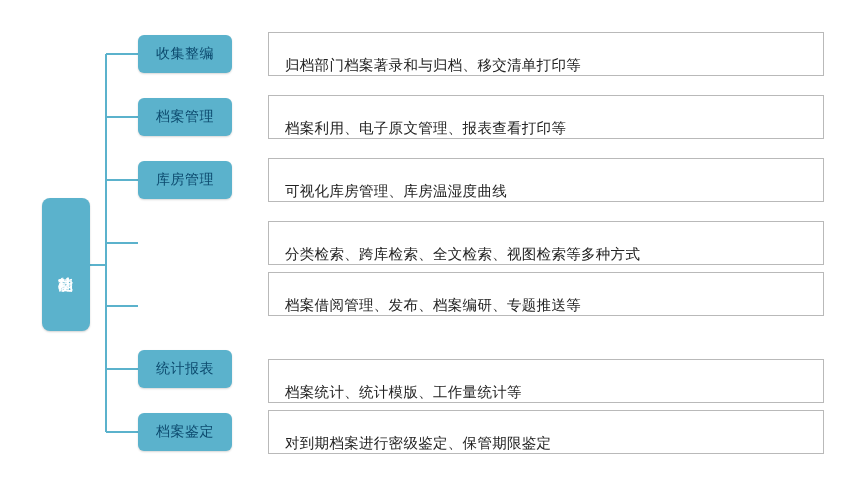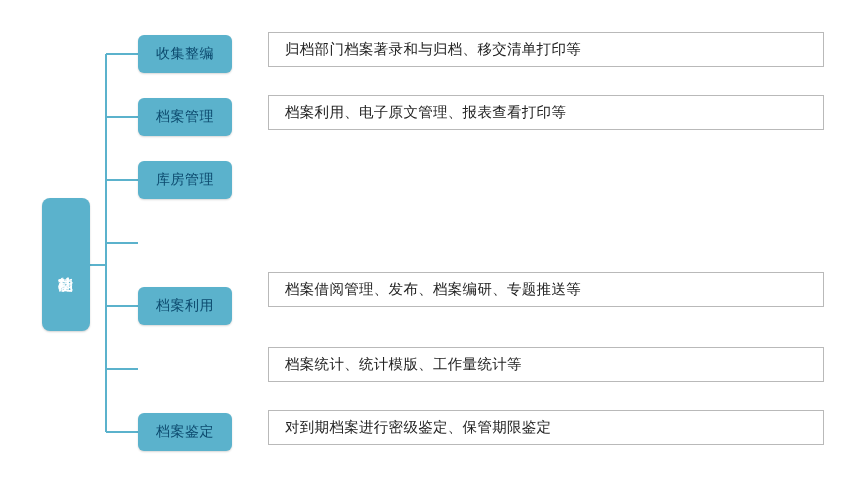--- a/index.html
+++ b/index.html
@@ -70,26 +70,26 @@
     font-size: 14px;
     letter-spacing: 0.5px;
     white-space: nowrap;
   }
 
   
   .desc {
     position: absolute;
     left: 268px;
     width: 556px;
-    height: 35px;
+    height: 44px;
     background: #ffffff;
     border: 1px solid #b9b9b9;
     box-sizing: border-box;
     display: flex;
-    align-items: center;
+    align-items: flex-end;
   }
   .desc-label {
     color: #222222;
     font-size: 14.5px;
     letter-spacing: 0.3px;
     padding-left: 16px;
     white-space: nowrap;
   }
 </style>
 </head>
@@ -126,30 +126,36 @@
   <div class="chip" style="top:98px">
     <span class="chip-label">档案管理</span>
   </div>
   <div class="desc" style="top:95px">
     <span class="desc-label">档案利用、电子原文管理、报表查看打印等</span>
   </div>
 
   <div class="chip" style="top:161px">
     <span class="chip-label">库房管理</span>
   </div>
+  <div class="desc" style="top:158px">
+    <span class="desc-label">可视化库房管理、库房温湿度曲线</span>
+  </div>
 
+  <div class="desc" style="top:221px">
+    <span class="desc-label">分类检索、跨库检索、全文检索、视图检索等多种方式</span>
+  </div>
 
-  <div class="chip" style="top:287px">
-    <span class="chip-label">档案利用</span>
-  </div>
   <div class="desc" style="top:272px">
     <span class="desc-label">档案借阅管理、发布、档案编研、专题推送等</span>
   </div>
 
-  <div class="desc" style="top:347px">
+  <div class="chip" style="top:350px">
+    <span class="chip-label">统计报表</span>
+  </div>
+  <div class="desc" style="top:359px">
     <span class="desc-label">档案统计、统计模版、工作量统计等</span>
   </div>
 
   <div class="chip" style="top:413px">
     <span class="chip-label">档案鉴定</span>
   </div>
   <div class="desc" style="top:410px">
     <span class="desc-label">对到期档案进行密级鉴定、保管期限鉴定</span>
   </div>
 

